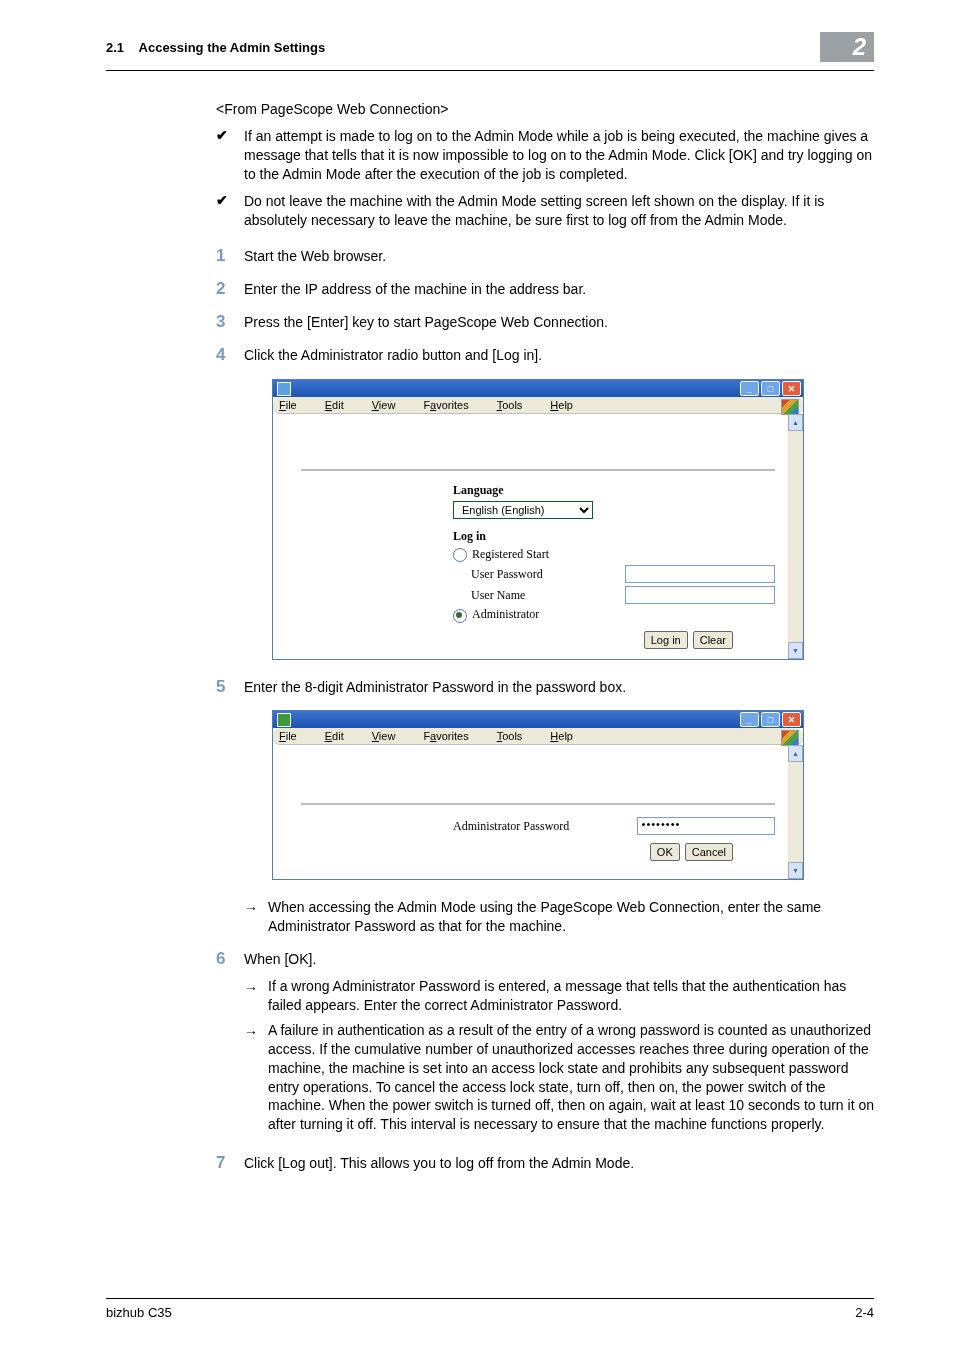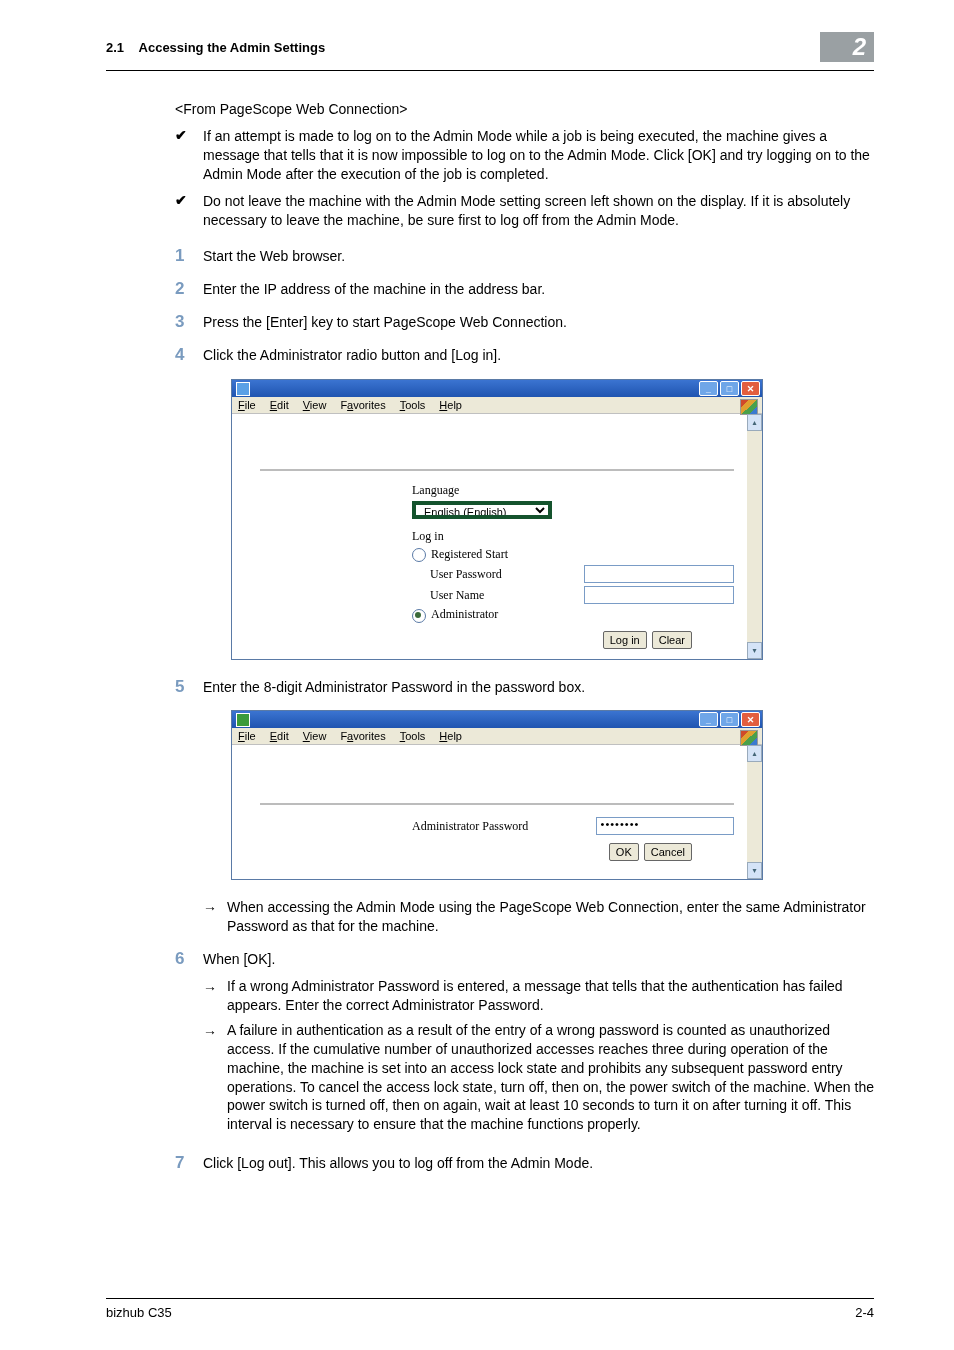--- a/index.html
+++ b/index.html
@@ -45,21 +45,21 @@
     font-size: 24px;
     font-weight: bold;
     font-style: italic;
   }
   .header-rule {
     border: none;
     border-top: 1px solid #000;
     margin: 0 0 30px 0;
   }
   .content {
-    margin-left: 69px;
+    margin-left: 110px;
   }
   .intro {
     margin-bottom: 10px;
   }
   .bullets {
     margin: 0 0 18px 0;
     padding: 0;
     list-style: none;
   }
   .bullets li {
@@ -152,23 +152,24 @@
     border: 1px solid #fff;
     border-radius: 2px;
     display:flex; align-items:center; justify-content:center;
     font-size: 9px; color:#fff; font-weight:bold;
   }
   .window-ctrls .close { background: #e25e3e; }
   .menubar {
     background: #ece9d8;
     padding: 2px 6px;
     display: flex;
-    gap: 14px;
+    gap: 28px;
     border-bottom: 1px solid #c0c0c0;
     position: relative;
+    border-radius: 7px;
   }
   .menubar span u { text-decoration: underline; }
   .menubar .flag {
     position:absolute; right:4px; top:2px;
     width:16px; height:14px;
     background: linear-gradient(135deg,#d04a2a 0 25%,#e0a030 25% 50%,#4aa04a 50% 75%,#3a7ad0 75% 100%);
     border:1px solid #999;
   }
   .browser-body {
     position: relative;
@@ -203,27 +204,27 @@
   .field-row {
     display: flex;
     align-items: center;
     margin: 3px 0;
   }
   .field-label {
     width: 190px;
     font-family: "Times New Roman", serif;
     font-size: 12px;
   }
-  .field-label.bold { font-weight: normal; }
+  .field-label.bold { font-weight: bold; }
   .field-label.sub { padding-left: 18px; font-weight: normal; }
   .sel {
     font-size: 11px;
     width: 140px;
     height: 18px;
-    border: 4px solid #14532d;
+    border: 1px solid #14532d;
     background: #fff;
     padding-left: 4px;
   }
   .txt {
     width: 140px;
     height: 16px;
     border: 1px solid #7a9cc6;
     background: #fff;
     font-size: 11px;
     padding: 0 4px;

